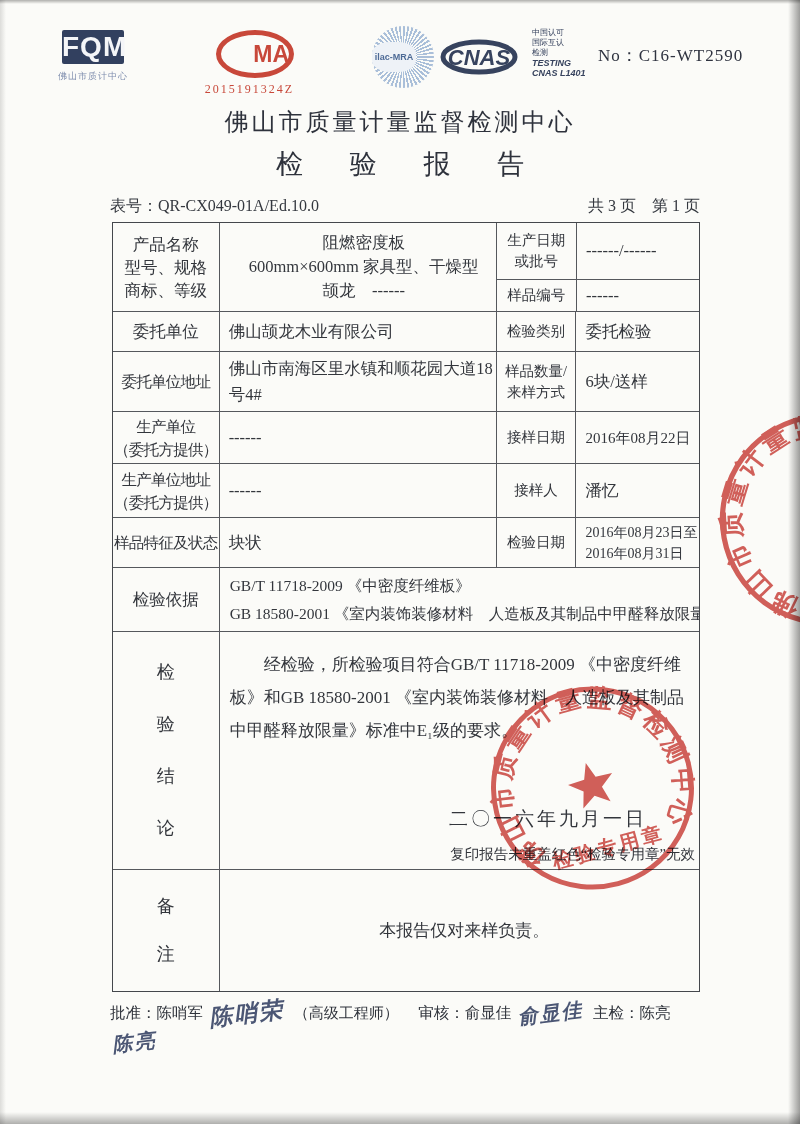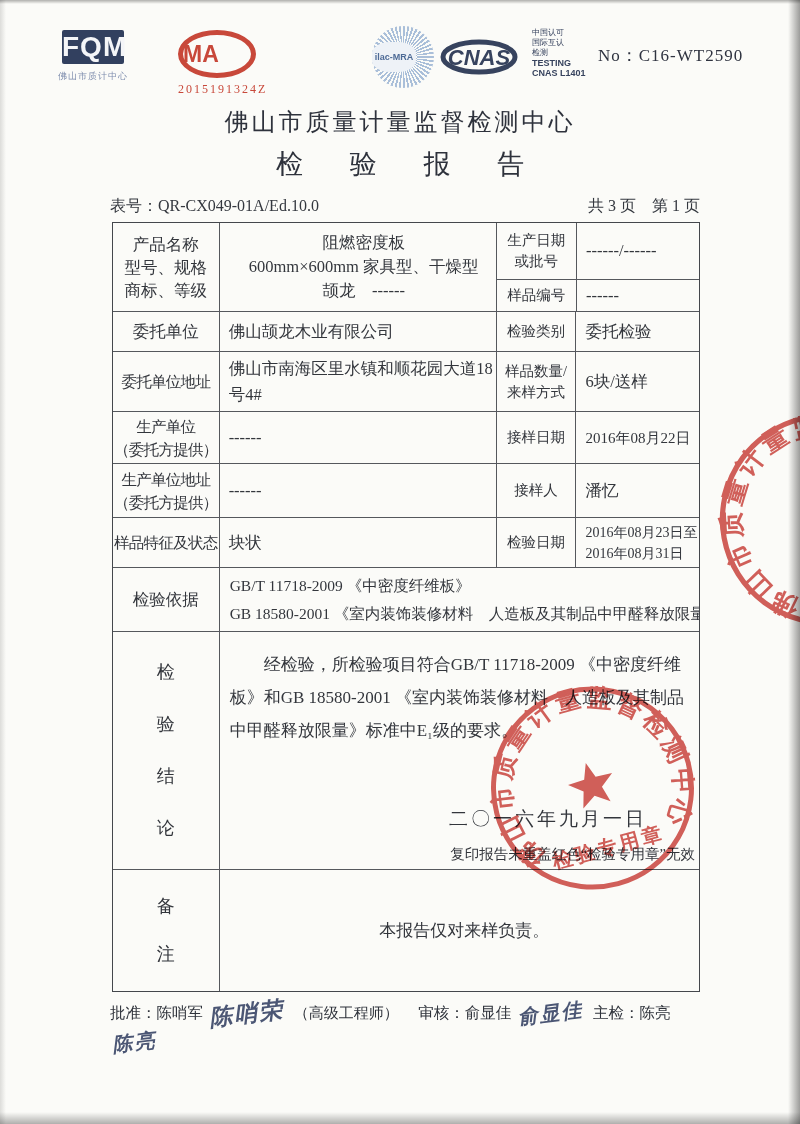--- a/index.html
+++ b/index.html
@@ -15,41 +15,41 @@
   .edge-left { position:absolute; left:0; top:0; width:6px; height:100%;
     background:linear-gradient(to right, rgba(0,0,0,.12), rgba(0,0,0,0)); }
 
   
   .logo-fqm { position:absolute; left:48px; top:30px; width:90px; text-align:center; }
   .fqm-box { display:inline-block; width:62px; height:34px; background:#32405f; color:#f4f5f8;
     font-family:"Liberation Sans",sans-serif; font-weight:bold; font-size:28px; line-height:34px;
     letter-spacing:1px; border-radius:2px; }
   .fqm-cap { margin-top:6px; font-size:9px; color:#7e8dad; letter-spacing:1px; }
 
-  .logo-cma { position:absolute; left:178px; top:30px; width:100px; text-align:left; }
+  .logo-cma { position:absolute; left:194px; top:30px; width:100px; text-align:right; }
   .cma-oval { display:inline-block; width:78px; height:48px; border:5px solid #c8483a; border-radius:50%;
     color:#c8483a; font-family:"Liberation Sans",sans-serif; font-weight:bold; font-size:23px; line-height:38px; }
   .cma-num { margin-top:4px; font-size:12px; color:#c8483a; letter-spacing:2px; }
 
   .logo-cal { position:absolute; left:298px; top:28px; width:100px; text-align:center; }
   .cal-circle { display:inline-block; width:52px; height:52px; border:5px solid #c8483a; border-radius:50%;
     color:#c8483a; font-family:"Liberation Sans",sans-serif; font-weight:bold; font-size:21px; line-height:42px; }
   .cal-cap { margin-top:4px; font-size:7px; color:#c8483a; white-space:nowrap; }
 
   .logo-ilac { position:absolute; left:372px; top:26px; width:62px; height:62px; border-radius:50%;
     background:repeating-conic-gradient(#aabfd9 0deg 4deg, #fbfbf8 4deg 8deg);
     display:flex; align-items:center; }
   .ilac-inner { width:44px; height:30px; background:#eef2f7; border-radius:40%;
     font-family:"Liberation Sans",sans-serif; font-size:9px; font-weight:bold; color:#4d6a96;
     display:flex; align-items:center; justify-content:center; }
 
   .logo-cnas { position:absolute; left:440px; top:34px; }
   .cnas-cap { position:absolute; left:520px; top:28px; font-family:"Liberation Sans",sans-serif;
     color:#37435e; font-size:8px; line-height:10px;margin-left:12px; }
-  .cnas-cap .en { font-weight:bold; font-size:9px; }
+  .cnas-cap .en { font-weight:bold; font-size:9px;font-style:italic; }
 
   .report-no { position:absolute; left:598px; top:44px; font-size:17px; color:#2f3340; letter-spacing:1px; }
 
   .org-title { position:absolute; left:0; top:106px; width:100%; text-align:center;
     font-size:24px; letter-spacing:3px; color:#2e323c; }
   .report-title { position:absolute; left:0; top:146px; width:100%; text-align:center;
     font-size:27px; letter-spacing:20px; text-indent:20px; color:#2e323c; }
 
   .form-line { position:absolute; left:110px; top:196px; width:590px; display:flex;
     justify-content:space-between; font-size:16px; color:#34383f; }

